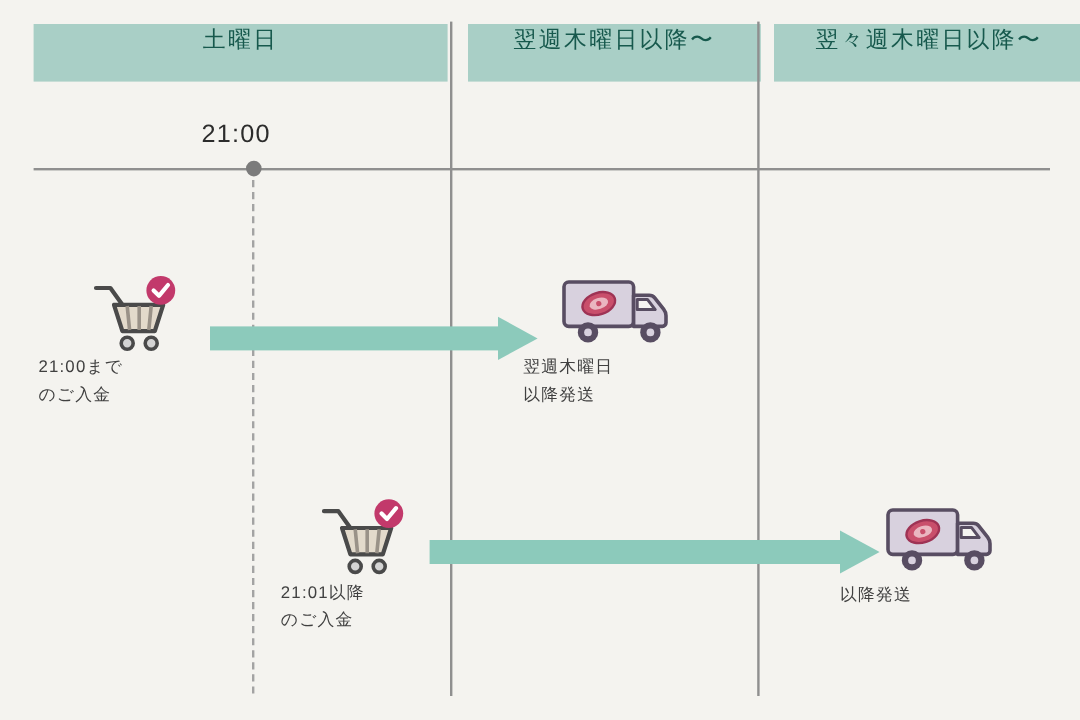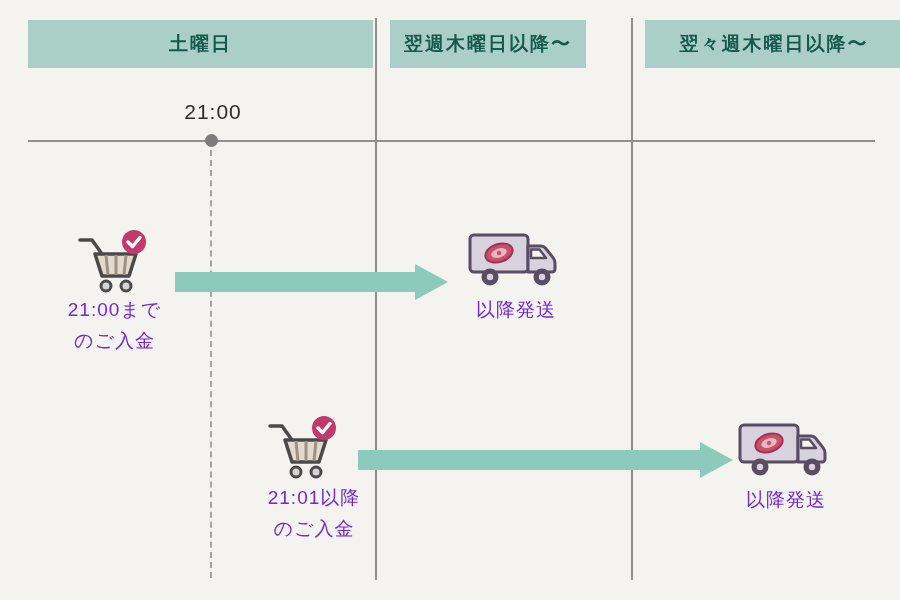--- a/index.html
+++ b/index.html
@@ -11,37 +11,37 @@
     position:relative;
     width:900px;height:600px;
     background:#f4f3ef;
     overflow:hidden;
   }
   
   .col-header{
     position:absolute;
     top:20px;height:48px;
     background:#a9cfc6;
-    display:flex;align-items:center;justify-content:center;
+    display:flex;justify-content:center;
     color:#17594d;
-    font-weight:bold;
+    font-weight:normal;
     font-size:19px;
     letter-spacing:2px;
   }
   
   .v-line{
     position:absolute;
     top:18px;height:562px;width:1.5px;
     background:#8f8f8f;
   }
   
   .time-label{
     position:absolute;
     left:168px;top:100px;width:90px;
-    text-align:center;
+    text-align:left;
     font-size:21px;
     color:#2c2c2c;
     letter-spacing:1px;
   }
   .h-line{
     position:absolute;
     left:28px;top:140px;width:847px;height:1.5px;
     background:#8f8f8f;
   }
   .timeline-dot{
@@ -64,36 +64,35 @@
     position:absolute;width:0;height:0;
     border-top:18px solid transparent;
     border-bottom:18px solid transparent;
     border-left:33px solid #8ccabb;
   }
   
   .icon{position:absolute;}
   
   .label{
     position:absolute;
-    text-align:center;
-    color:#6d28d9;
-    font-size:19px;
+    color:#404040;
+    font-size:14px;
     line-height:1.65;
     letter-spacing:1px;
   }
 </style>
 </head>
 <body>
 
 <div class="canvas">
 
   <div class="col-header" style="left:28px;width:345px">
     <span>土曜日</span>
   </div>
-  <div class="col-header" style="left:390px;width:196px">
+  <div class="col-header" style="left:390px;width:244px">
     <span>翌週木曜日以降〜</span>
   </div>
   <div class="col-header" style="left:645px;width:258px">
     <span>翌々週木曜日以降〜</span>
   </div>
 
   <div class="v-line" style="left:375px"></div>
   <div class="v-line" style="left:631px"></div>
 
   <div class="time-label">21:00</div>
@@ -130,20 +129,21 @@
       <circle cx="76" cy="49" r="8.5" fill="#584d62"></circle>
         <circle cx="76" cy="49" r="3.2" fill="#d8d1de"></circle>
       <g transform="translate(33,25) rotate(-18)">
         <ellipse rx="14" ry="9" fill="#c94f6b" stroke="#9e3354" stroke-width="2"></ellipse>
         <ellipse rx="8" ry="4.6" fill="#eab6c0"></ellipse>
         <circle r="2.2" fill="#c94f6b"></circle>
       </g>
     </svg>
   </div>
   <div class="label" style="left:436px;top:294px;width:160px">
+    <div>翌週木曜日</div>
     <div>以降発送</div>
   </div>
 
   <div class="icon" style="left:262px;top:414px">
     <svg width="78" height="72" viewBox="0 0 78 72">
       <path d="M8 12 H20 L30 26" fill="none" stroke="#4a4a4a" stroke-width="3.5" stroke-linecap="round" stroke-linejoin="round"></path>
       <path d="M23 26 H64 L57 48 H30 Z" fill="#e3dacb" stroke="#4a4a4a" stroke-width="3.5" stroke-linejoin="round"></path>
       <path d="M34 27 L36 47 M44 27 L44 47 M54 27 L52 47" stroke="#9a9288" stroke-width="3"></path>
       <circle cx="34" cy="58" r="5" fill="#d4d4d4" stroke="#4a4a4a" stroke-width="3"></circle>
       <circle cx="54" cy="58" r="5" fill="#d4d4d4" stroke="#4a4a4a" stroke-width="3"></circle>

